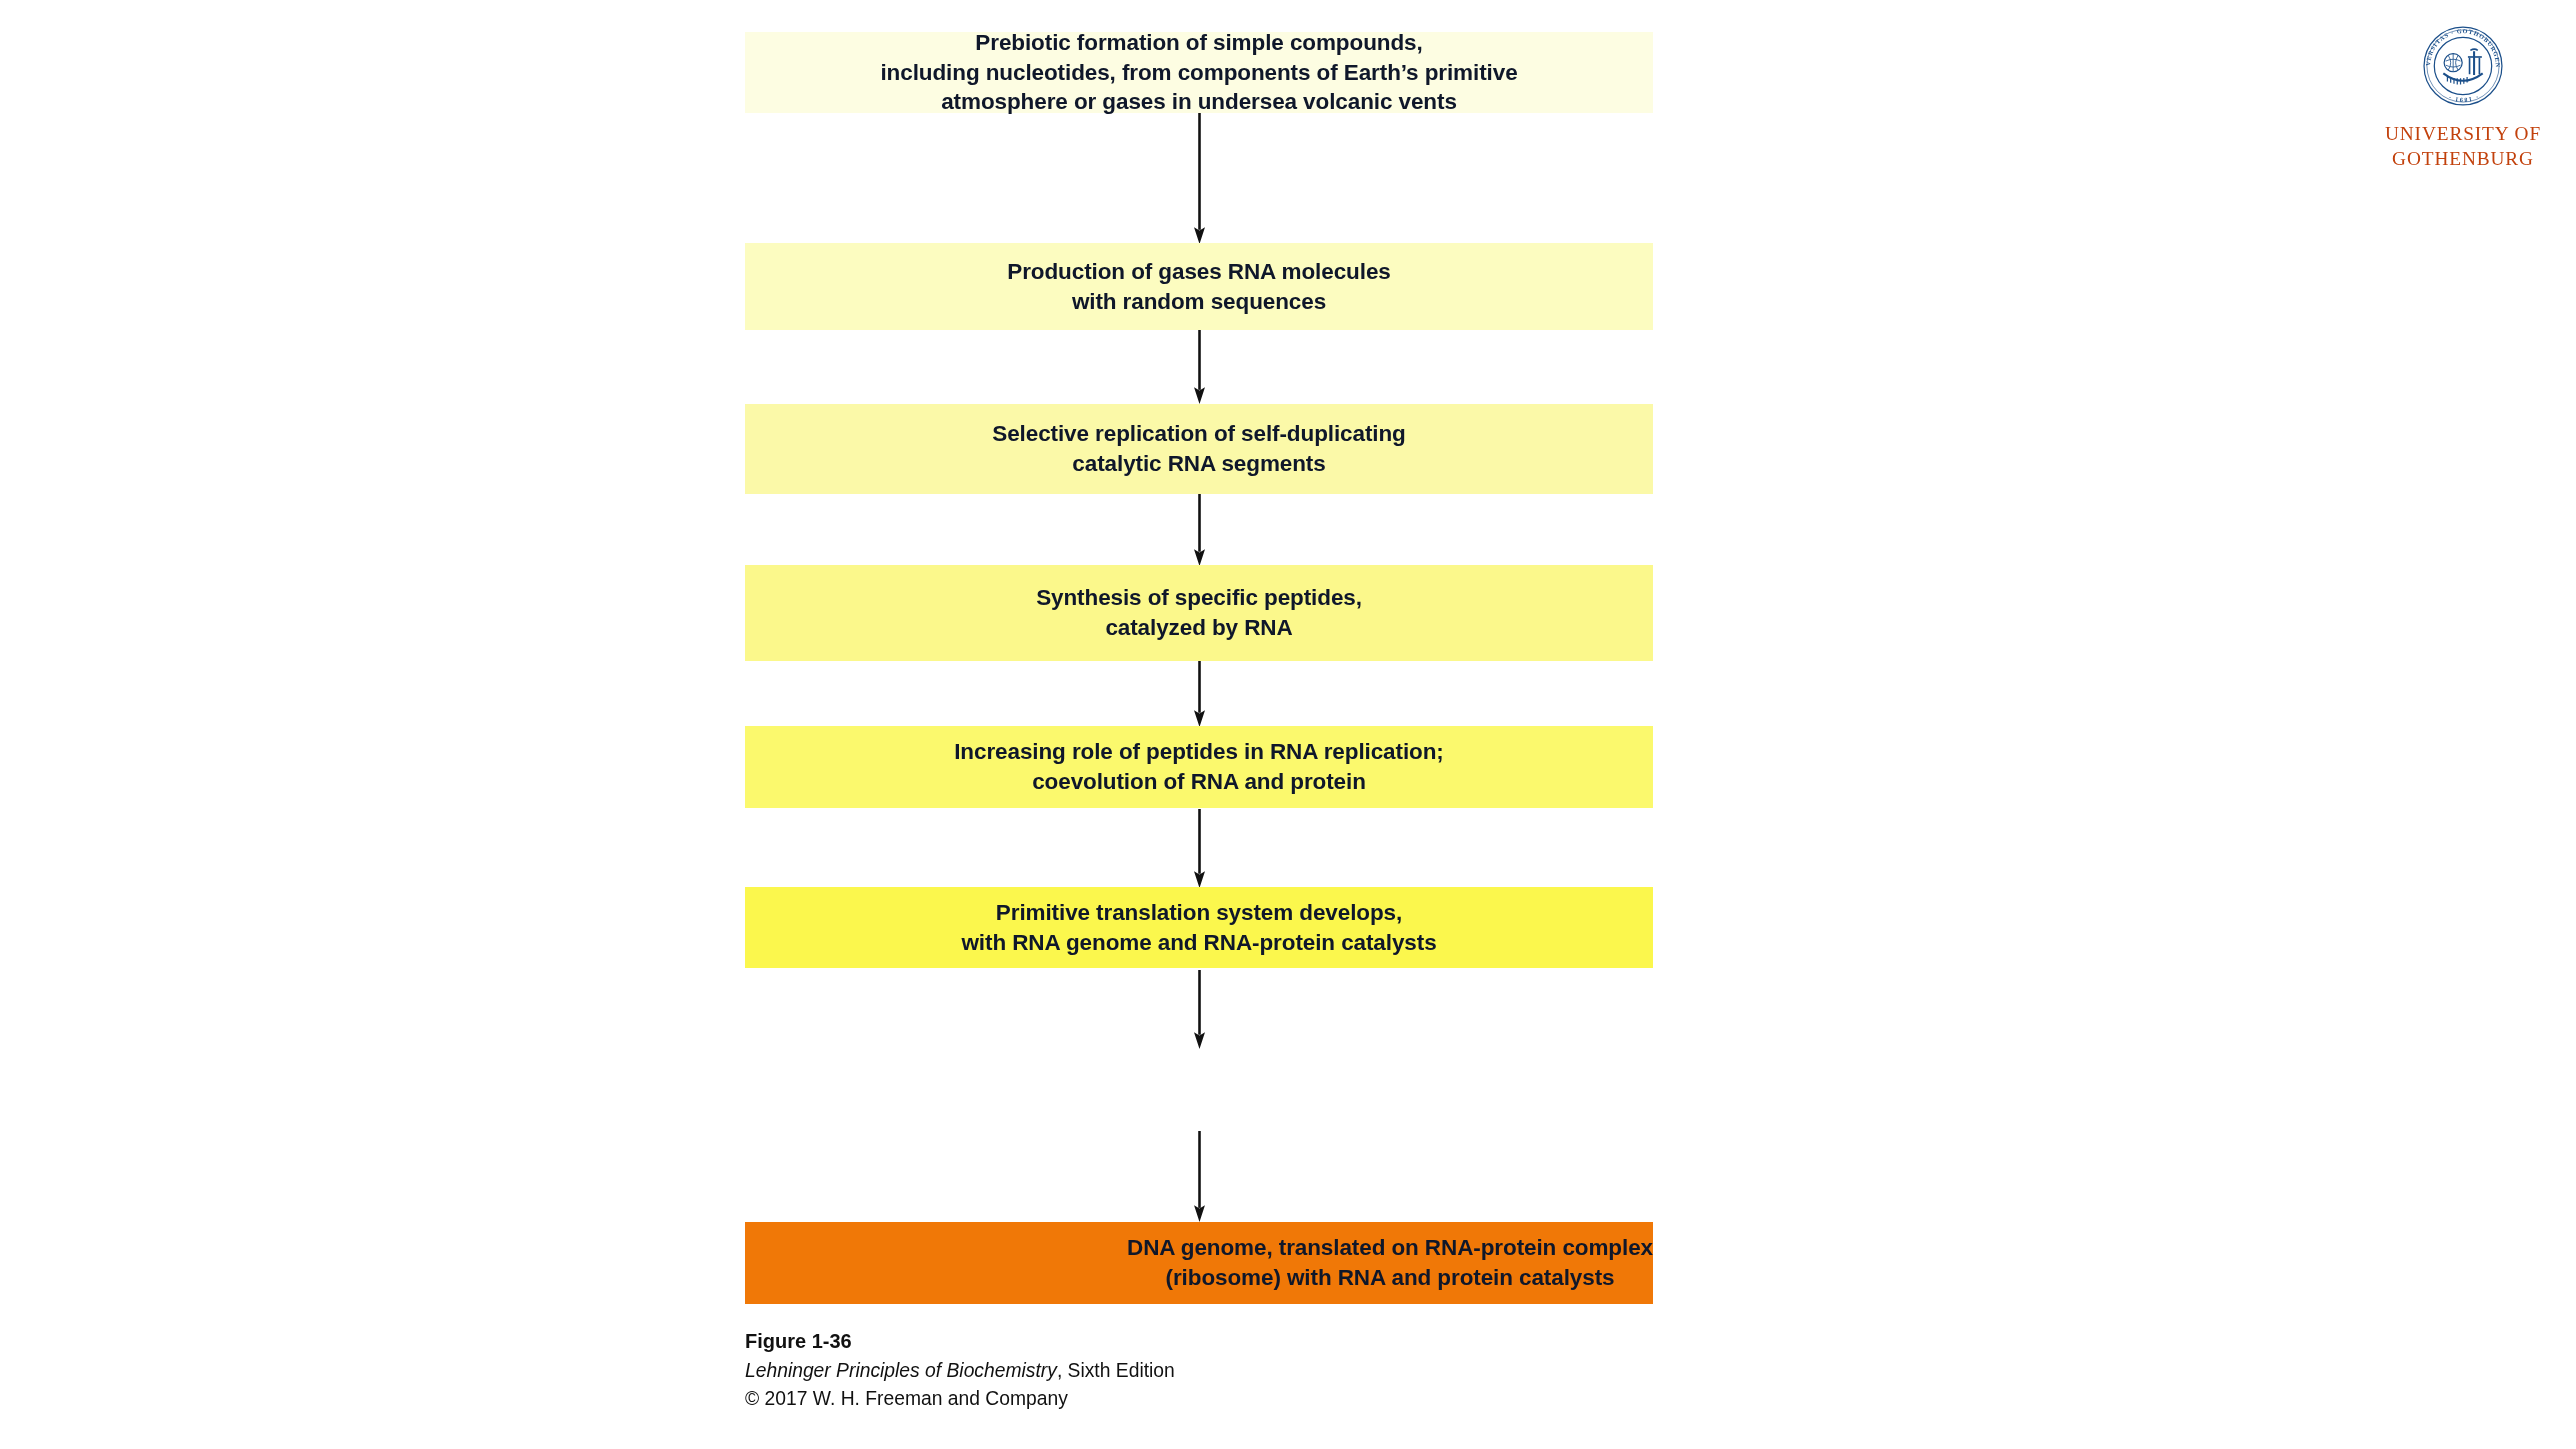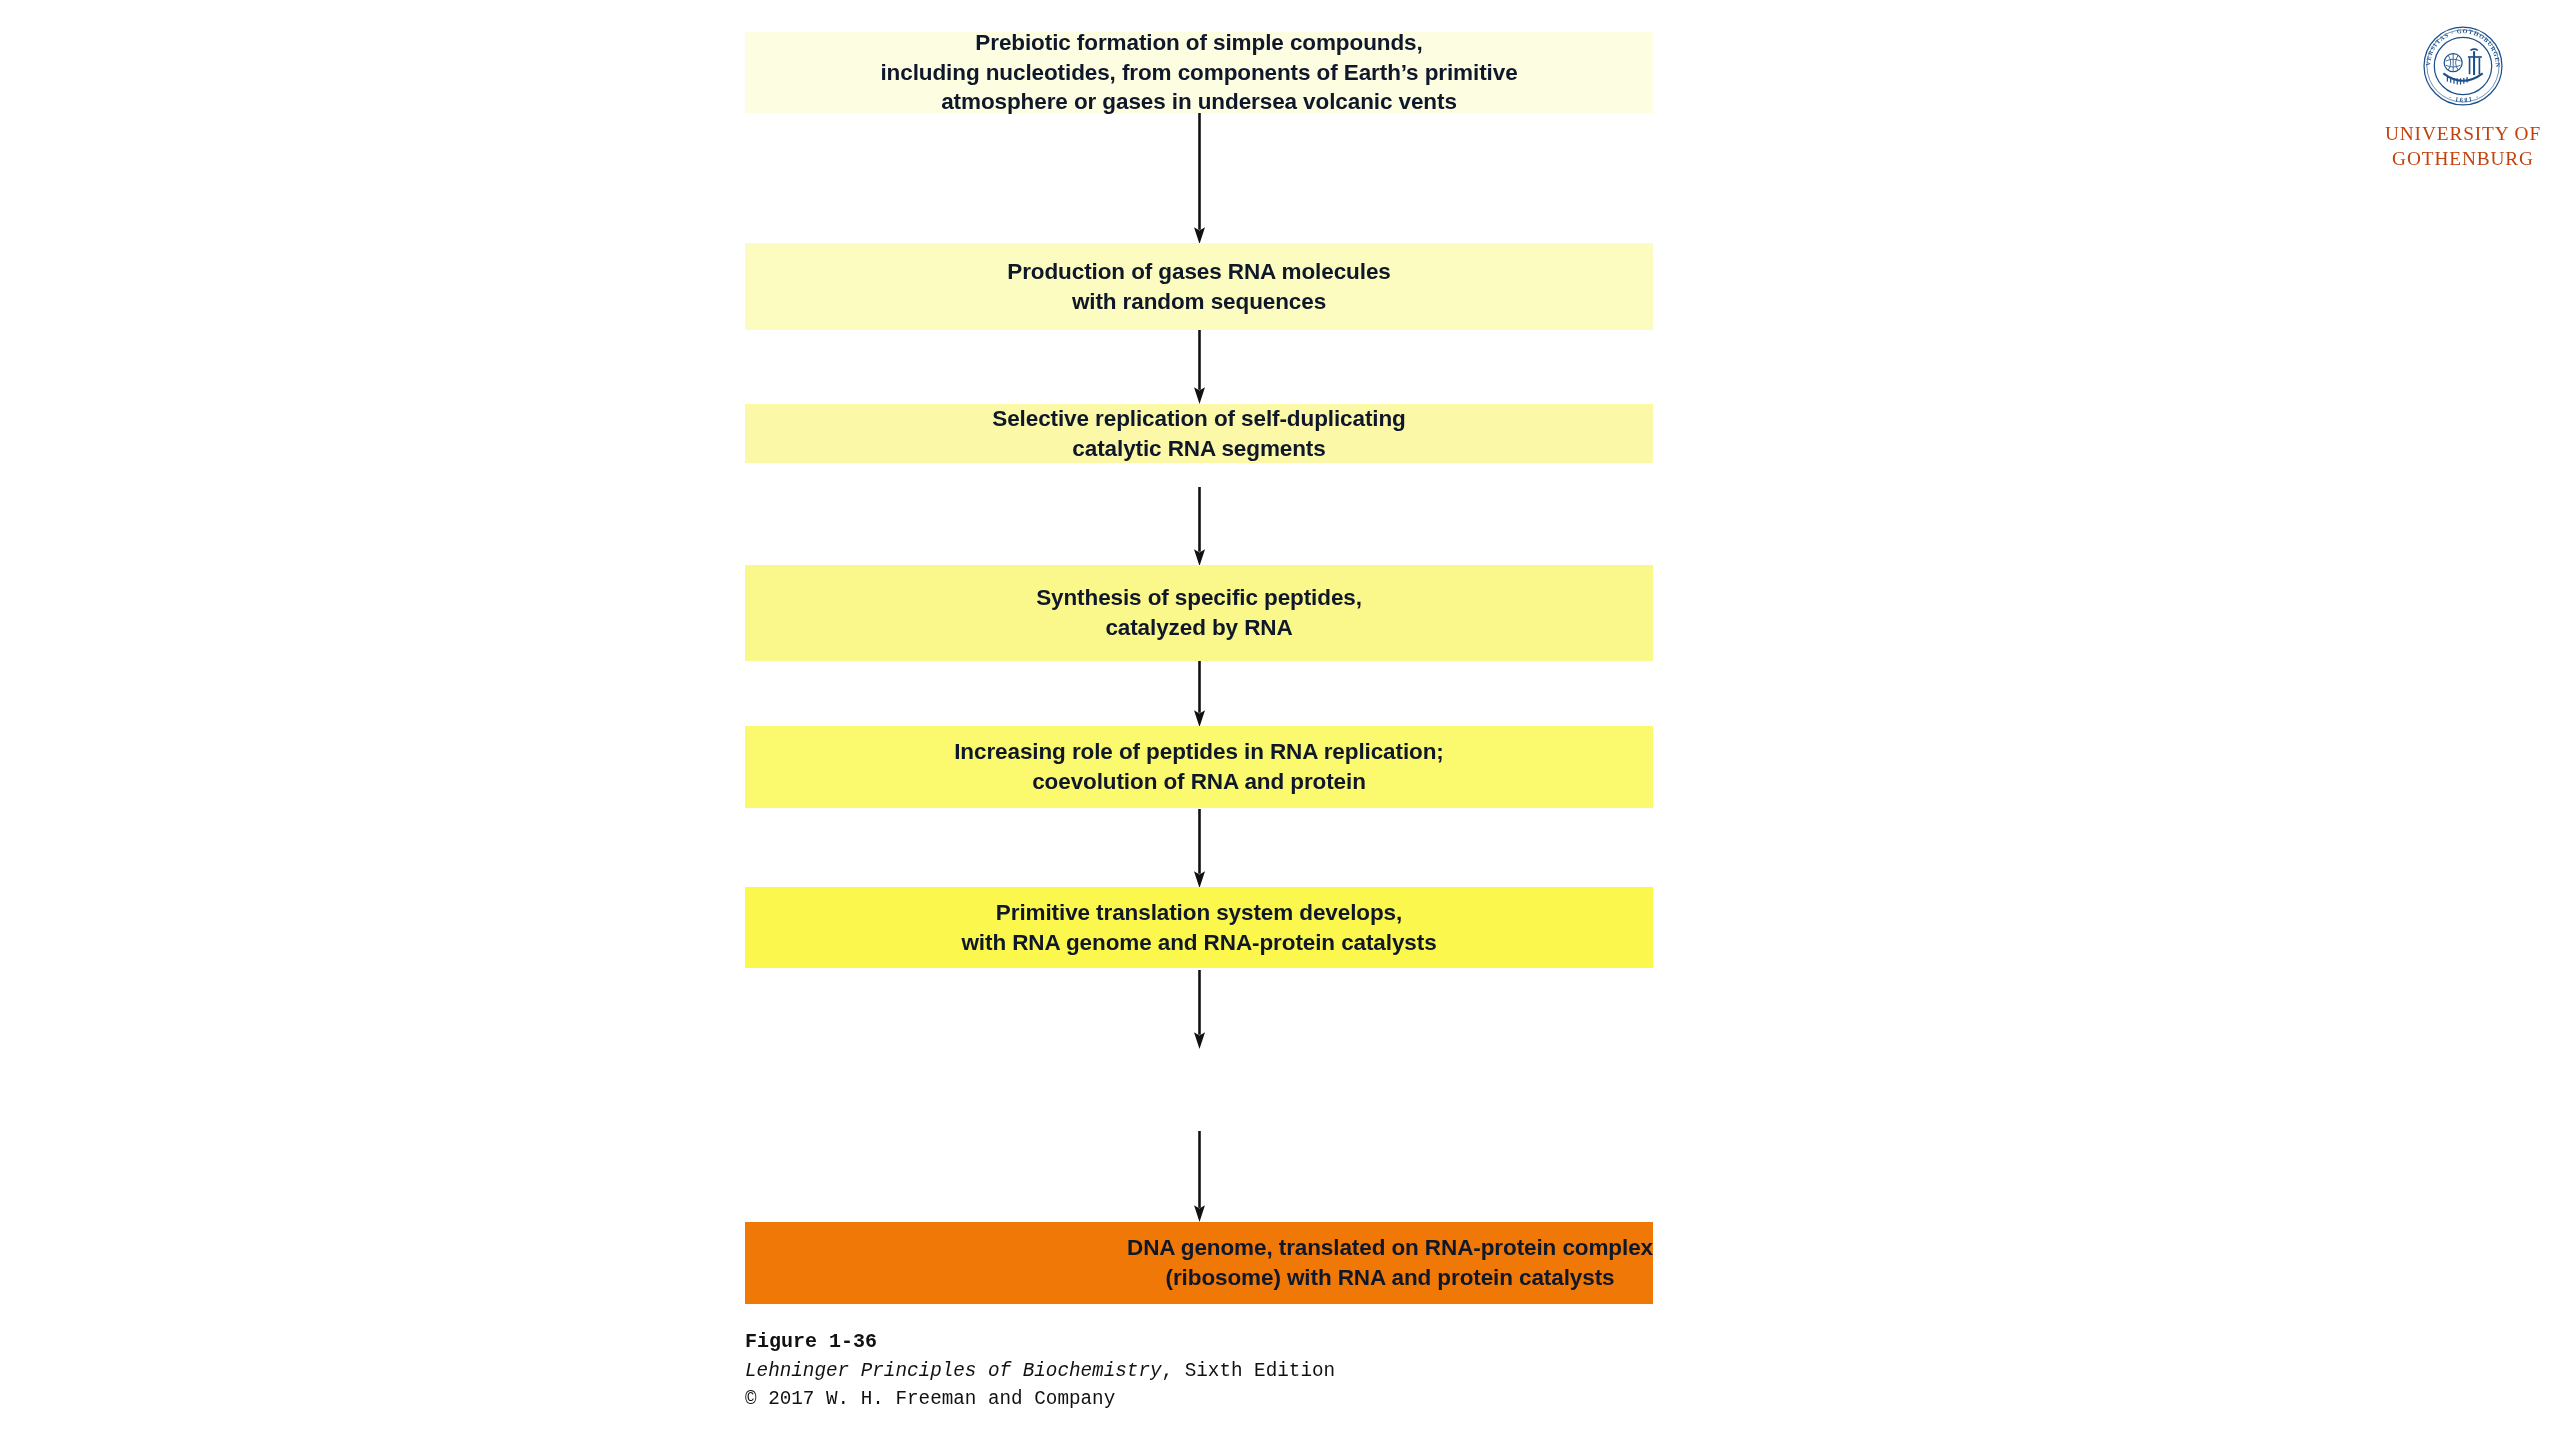--- a/index.html
+++ b/index.html
@@ -79,21 +79,21 @@
     position: absolute;
     left: 745px;
     top: 1327px;
     color: #111111;
     font-family: "Liberation Sans", sans-serif;
     font-size: 19.3px;
     line-height: 1.48;
   }
   #caption .cap-figure { font-weight: bold; font-size: 20px; }
   #caption .cap-title  { font-style: italic; }
-  #caption .cap-line   { display: block; white-space: pre; font-family: Liberation Mono, monospace; }
+  #caption .cap-line   { display: block; white-space: pre; }
 </style>
 </head>
 <body>
 
 <div id="uni-logo">
   <svg id="uni-seal" viewBox="0 0 200 200" aria-hidden="true">
 
     <circle cx="100" cy="100" r="95" fill="none" stroke="#1b4f8a" stroke-width="3"></circle>
     <circle cx="100" cy="100" r="88" fill="none" stroke="#1b4f8a" stroke-width="1.5"></circle>
     <circle cx="100" cy="100" r="70" fill="none" stroke="#1b4f8a" stroke-width="3"></circle>
@@ -153,21 +153,21 @@
       </svg></div>
     <div class="flow-arrow" style="top: 1131px; height: 91px;"><svg width="13" height="91" viewBox="0 0 20 142">
         <line x1="10" y1="0" x2="10" y2="120" stroke="#111111" stroke-width="4"></line>
         <polygon points="10,142 1.5,116 10,121 18.5,116" fill="#111111"></polygon>
       </svg></div>
     <div class="flow-box" style="top: 32px; height: 81px; background: rgb(253, 253, 226);"><span>Prebiotic formation of simple compounds,
 including nucleotides, from components of Earth’s primitive
 atmosphere or gases in undersea volcanic vents</span></div>
     <div class="flow-box" style="top: 243px; height: 87px; background: rgb(252, 252, 192);"><span>Production of gases RNA molecules
 with random sequences</span></div>
-    <div class="flow-box" style="top: 404px; height: 59px; background: rgb(251, 249, 168);"><span>Selective replication of self-duplicating
+    <div class="flow-box" style="top: 404px; height: 90px; background: rgb(251, 249, 168);"><span>Selective replication of self-duplicating
 catalytic RNA segments</span></div>
     <div class="flow-box" style="top: 565px; height: 96px; background: rgb(251, 248, 139);"><span>Synthesis of specific peptides,
 catalyzed by RNA</span></div>
     <div class="flow-box" style="top: 726px; height: 82px; background: rgb(251, 249, 109);"><span>Increasing role of peptides in RNA replication;
 coevolution of RNA and protein</span></div>
     <div class="flow-box" style="top: 887px; height: 81px; background: rgb(251, 247, 77);"><span>Primitive translation system develops,
 with RNA genome and RNA-protein catalysts</span></div>
     <div class="flow-box" style="top: 1222px; height: 82px; background: rgb(240, 120, 7); justify-content: flex-end;"><span>DNA genome, translated on RNA-protein complex
 (ribosome) with RNA and protein catalysts</span></div>
   </div>

